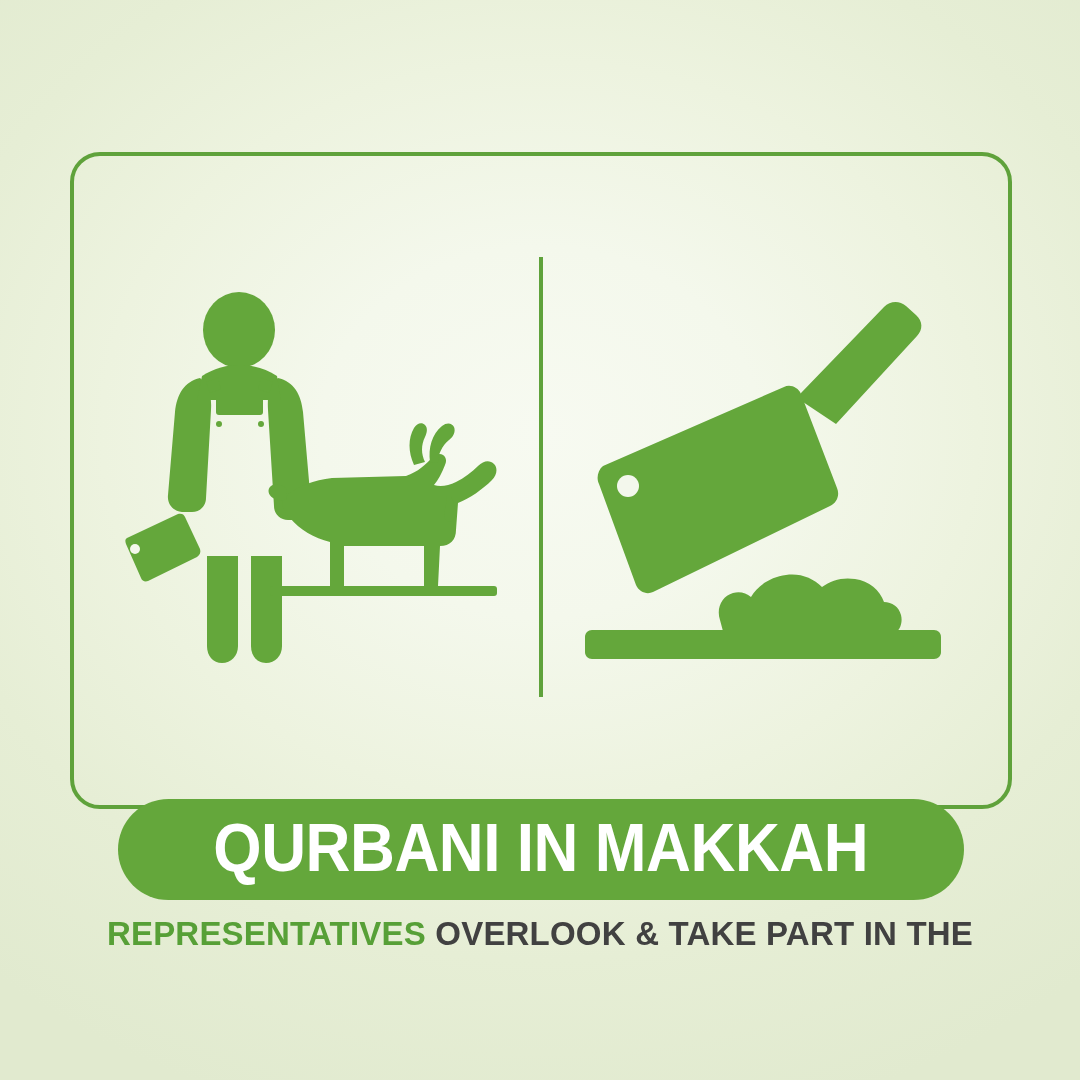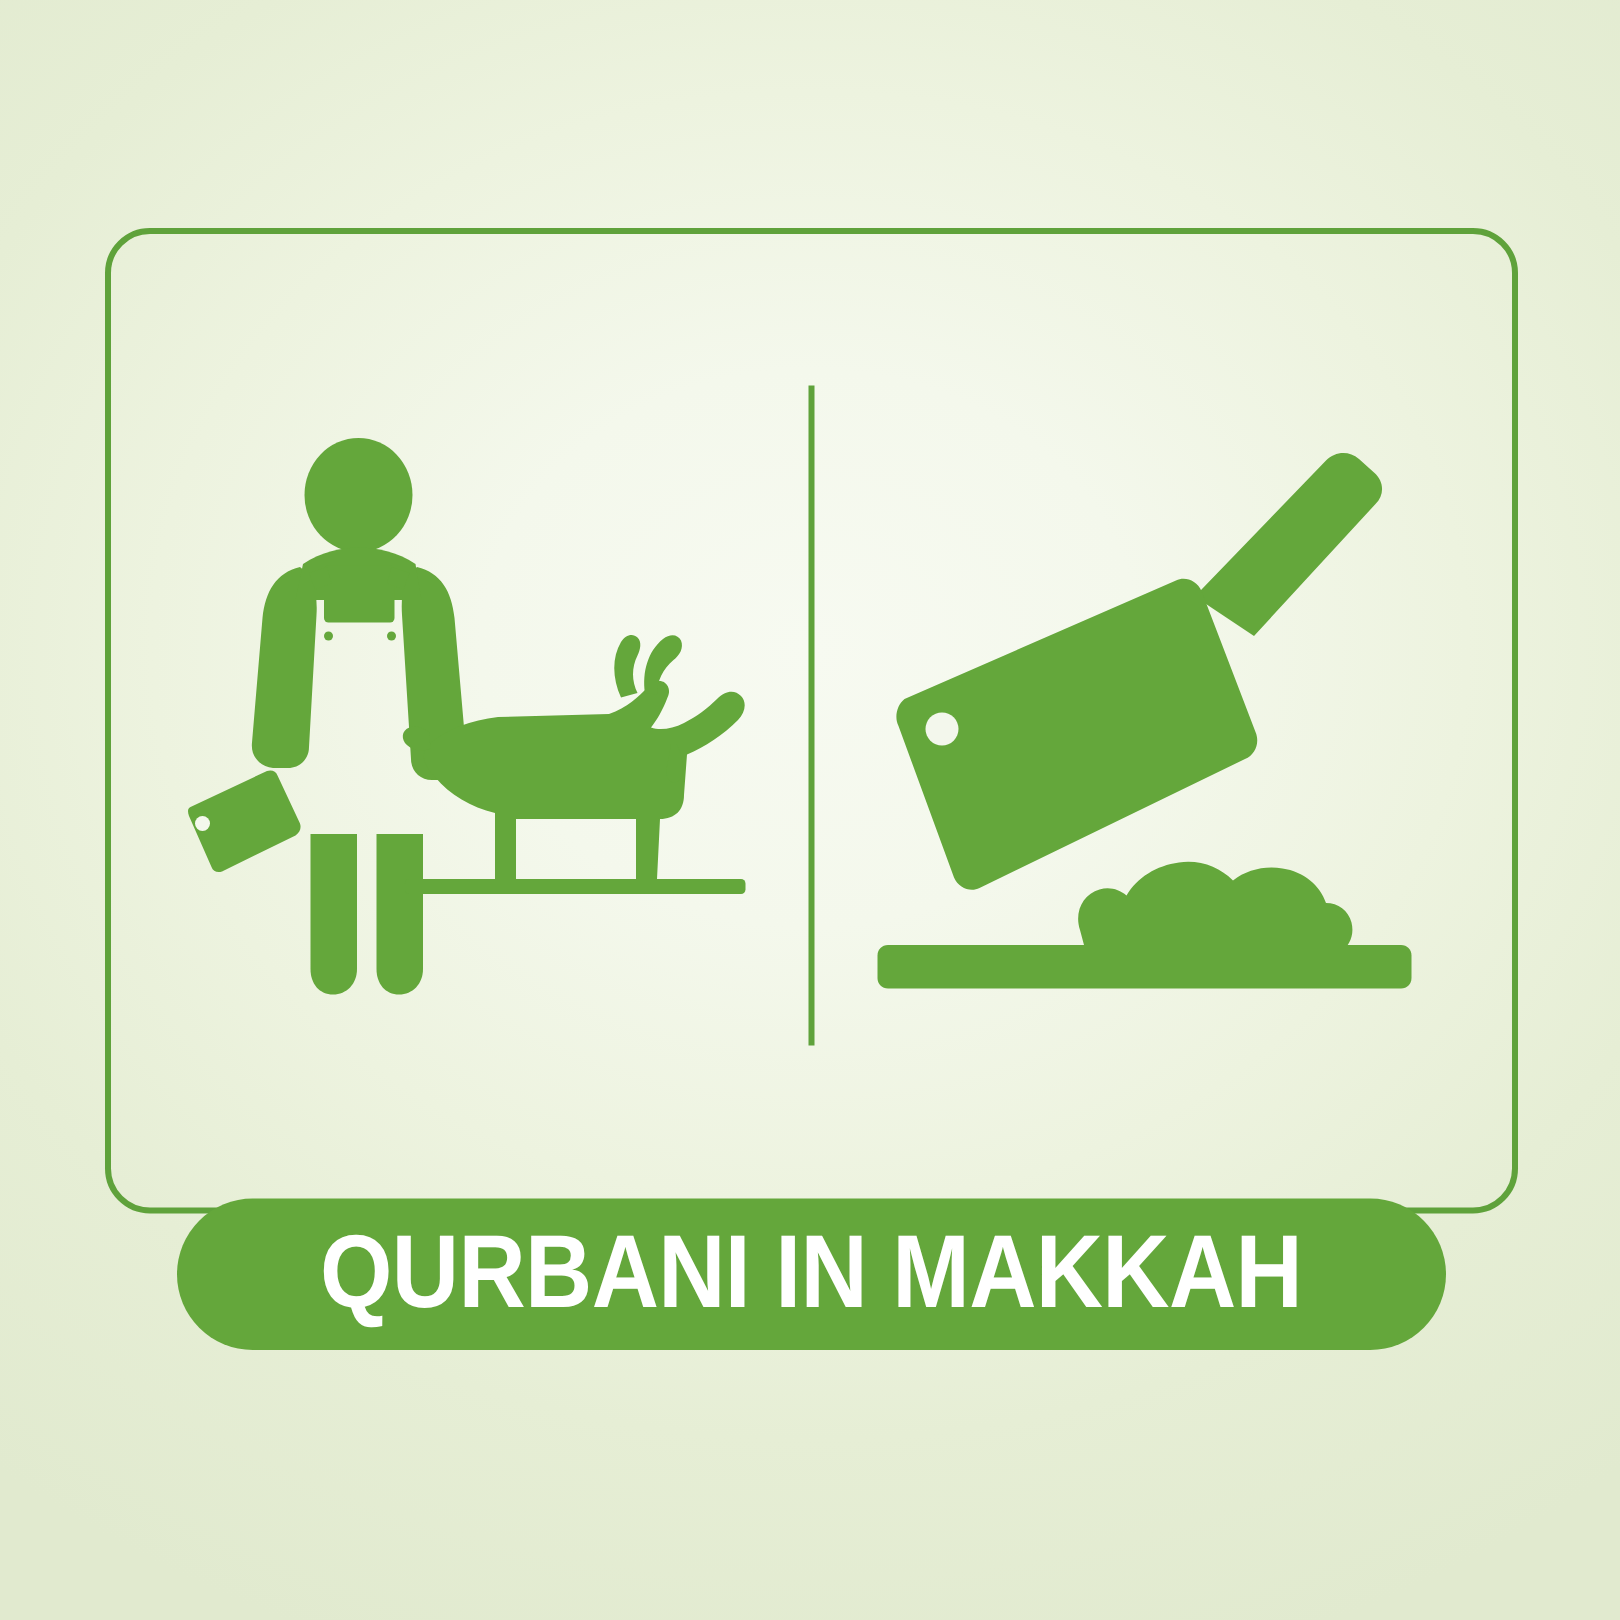--- a/index.html
+++ b/index.html
@@ -184,13 +184,14 @@
                L20,369 C16,369 13,366 13,362 L13,347 C13,343 16,340 20,340 Z"></path>
     </g>
   </svg>
 </div>
 
 <div id="title-pill">
   <span id="title-text">QURBANI IN MAKKAH</span>
 </div>
 
 <div id="subtitle">
+    <span class="line"><span class="w g">REPRESENTATIVES</span> <span class="w d">OVERLOOK</span> <span class="w d">&amp;</span> <span class="w d">TAKE</span> <span class="w d">PART</span> <span class="w d">IN</span> <span class="w d">THE</span></span>
   </div>
 
 </body></html>

